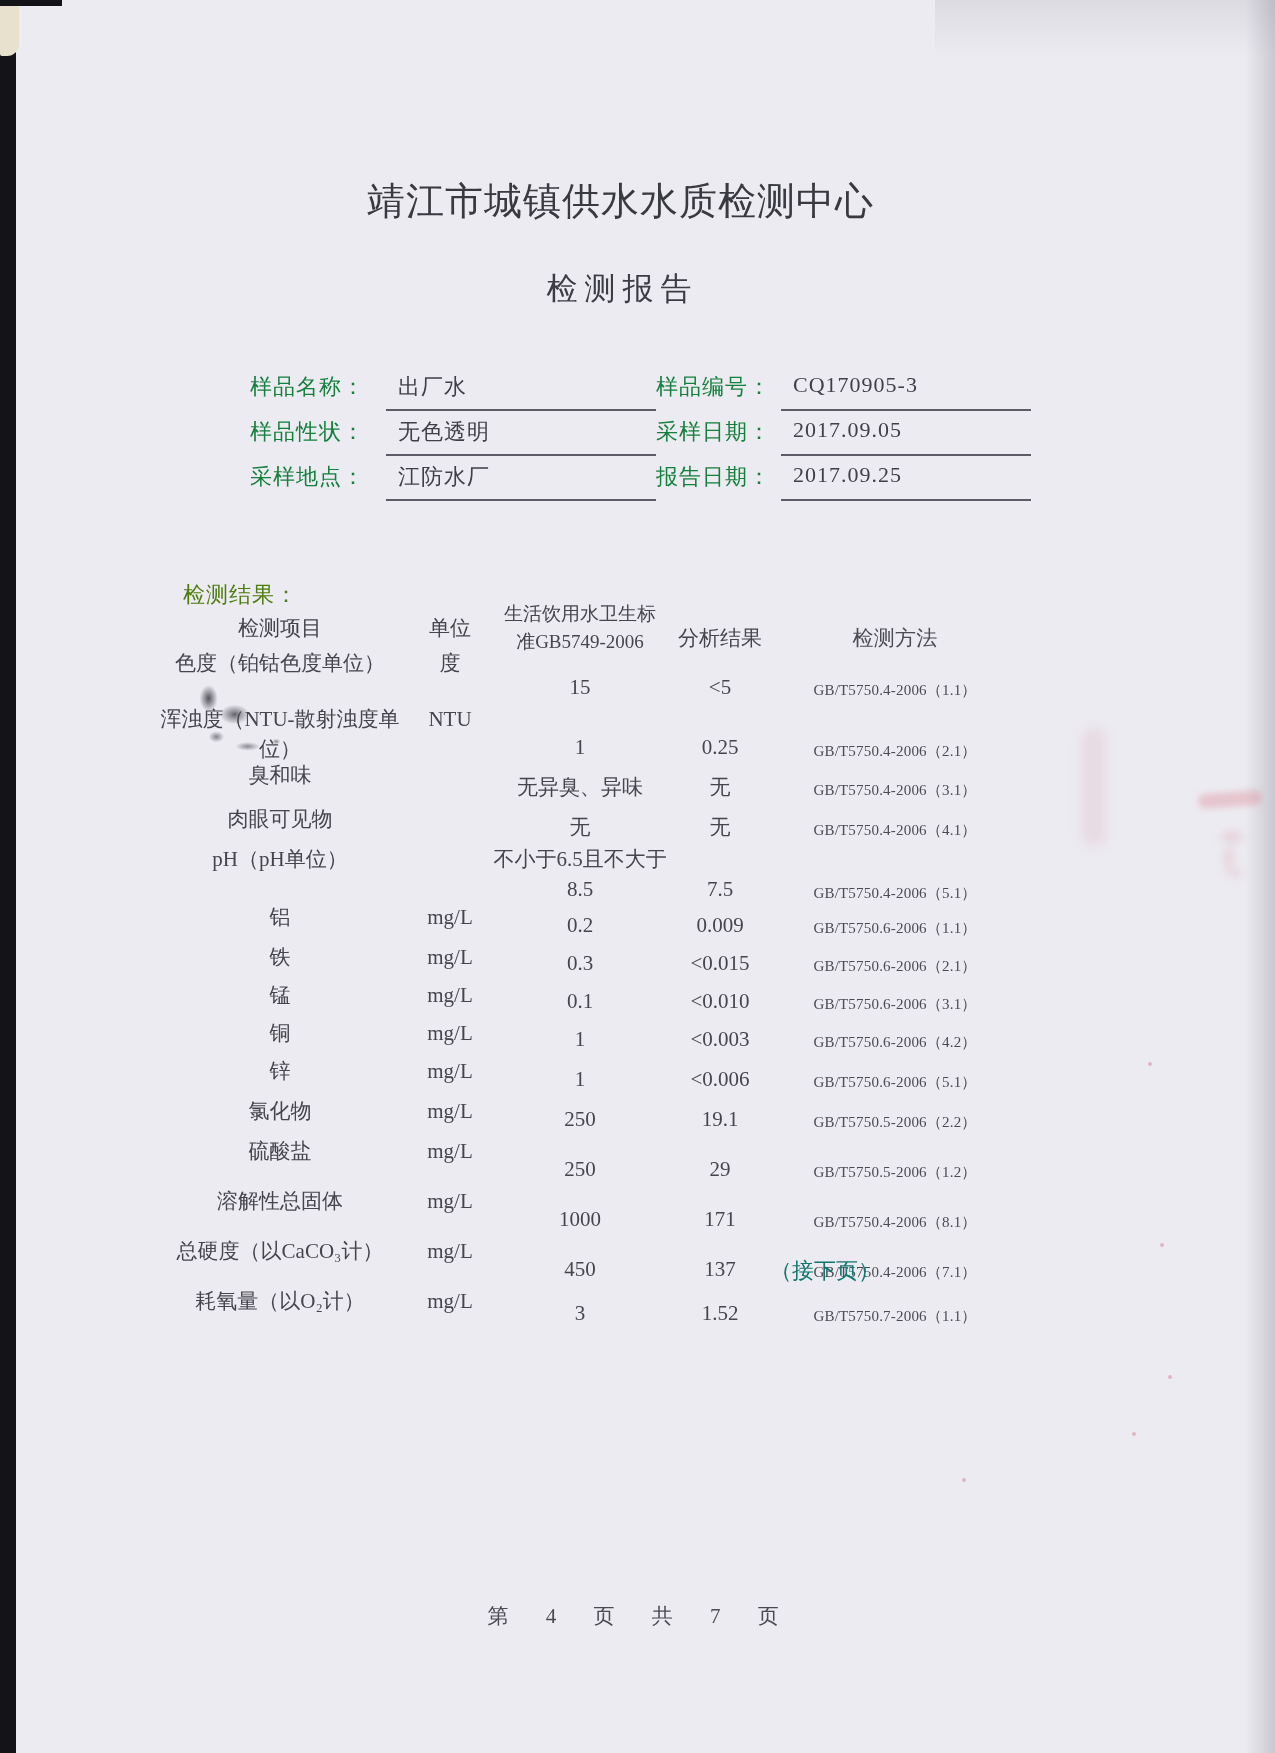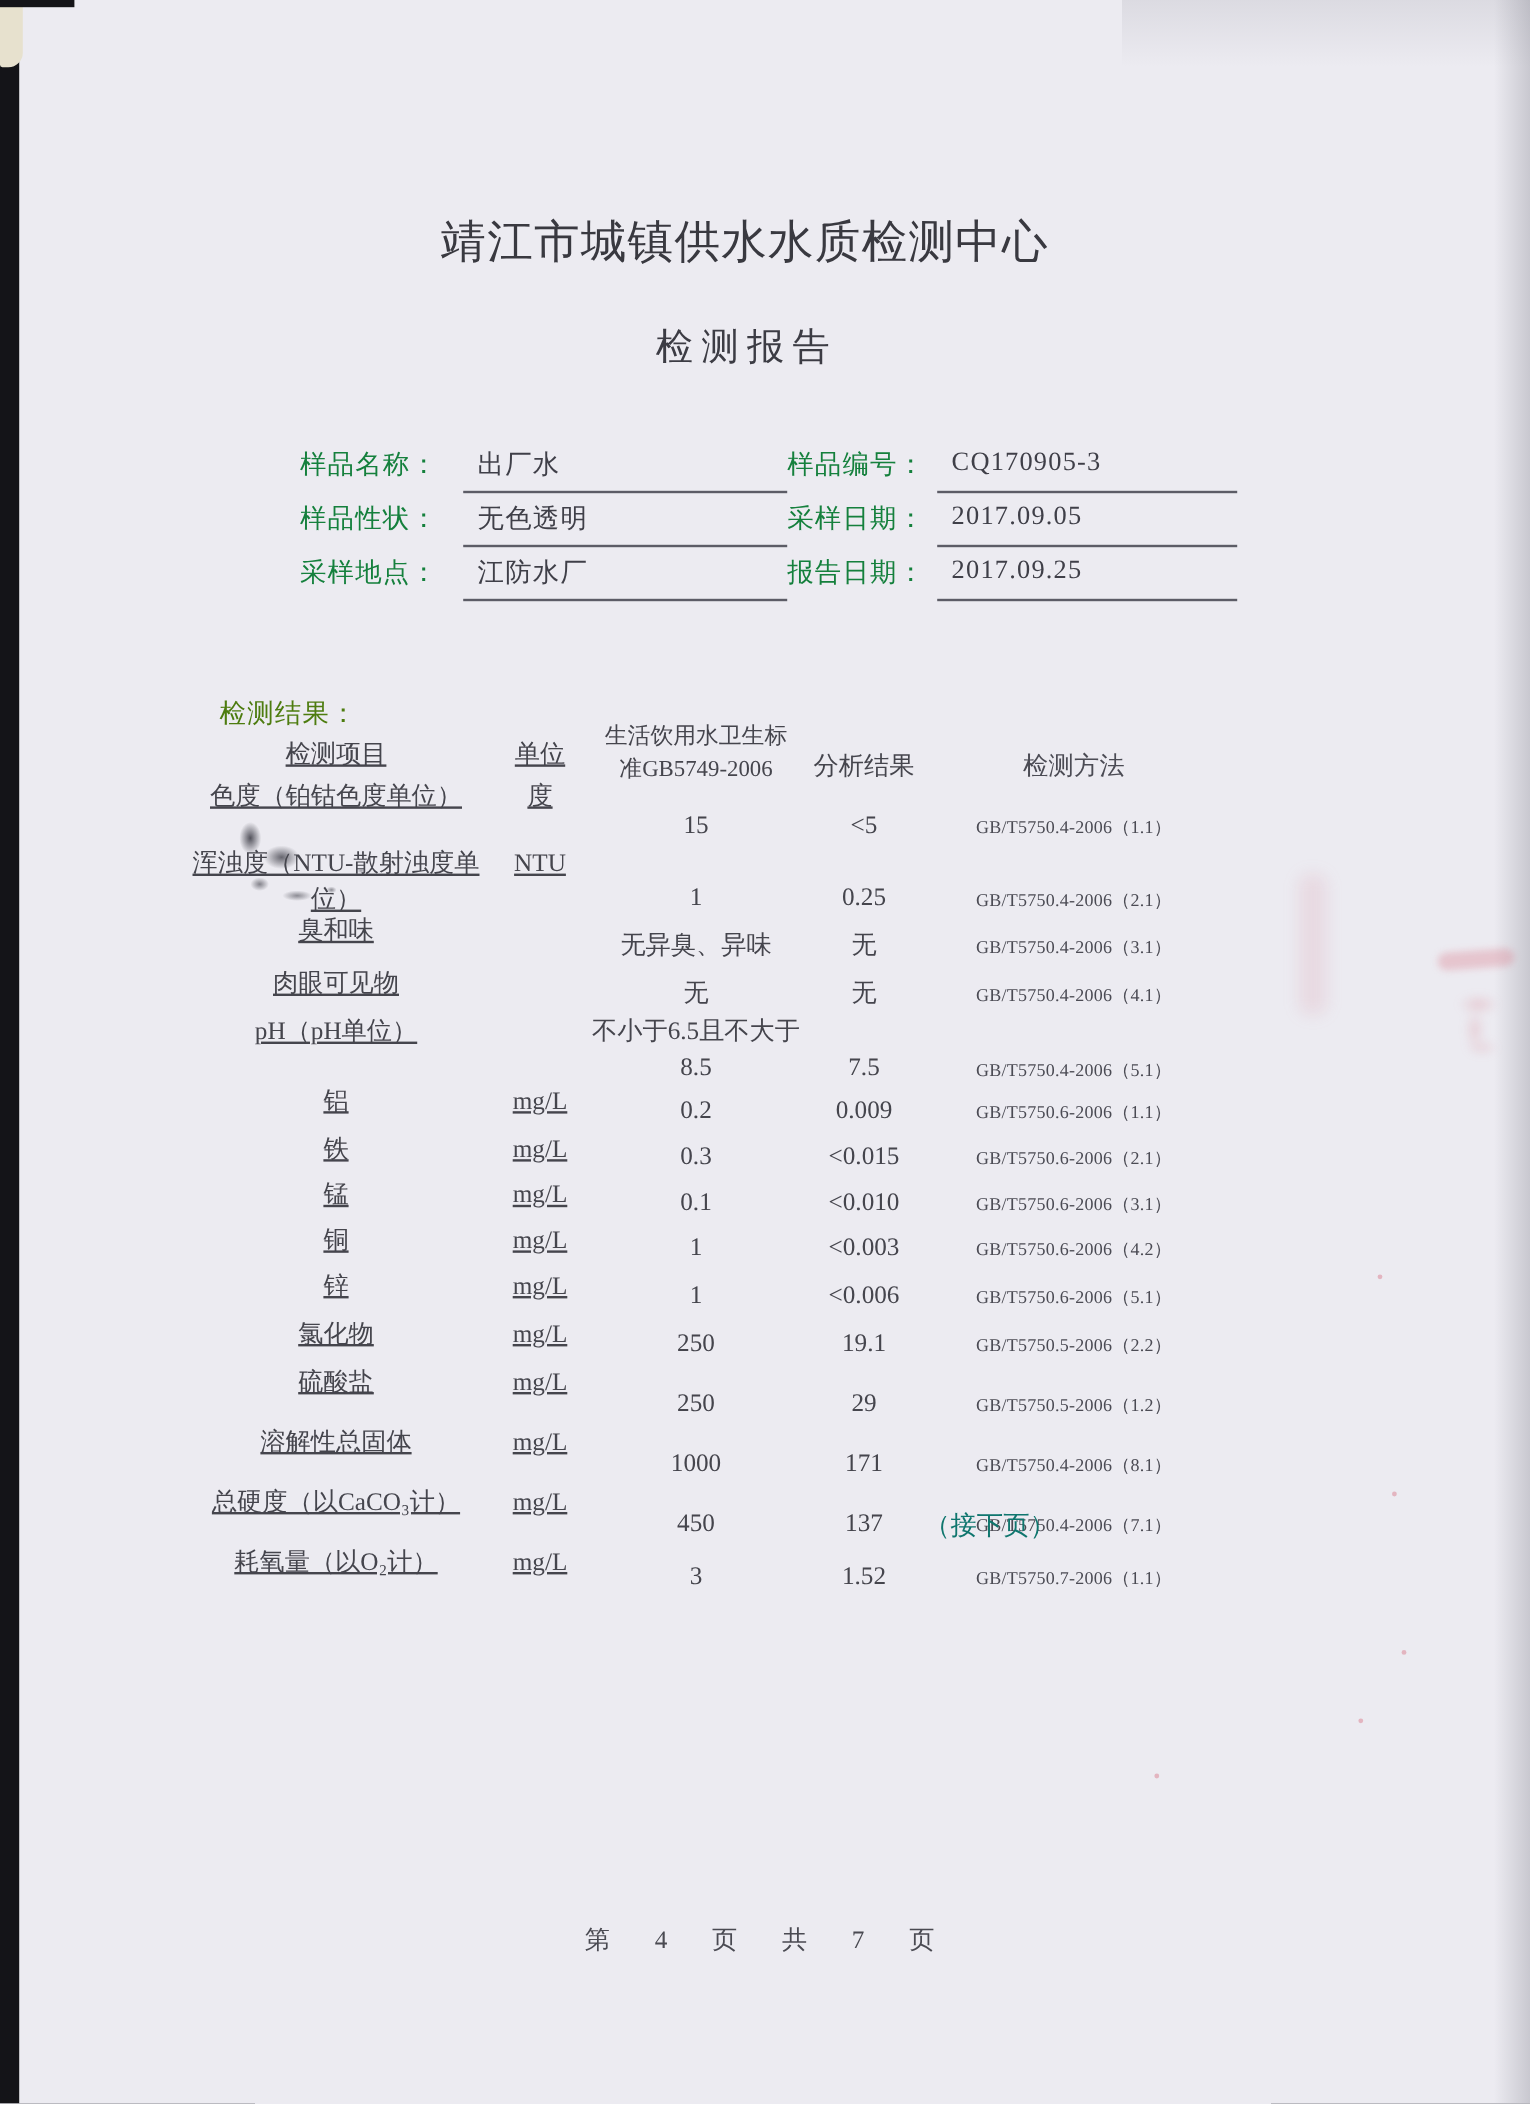--- a/index.html
+++ b/index.html
@@ -49,21 +49,21 @@
   .si-label { padding-top:6px; letter-spacing:1px; color:#15803d; }
   .si-value { border-bottom:2px solid #5c5c66; padding:6px 0 0 12px; color:#3f3f48; letter-spacing:1px; }
 
   .results-label { left:183px; top:580px; font-size:22px; letter-spacing:1px; color:#4d7c0f; }
 
   
   .results-table { left:150px; top:600px; width:870px; }
   .trow { display:grid; grid-template-columns:260px 80px 180px 100px 250px; }
   .trow .c { display:flex; justify-content:center; text-align:center;
     font-size:21px; line-height:1.45; color:#45454d; }
-  .c.item, .c.unit { align-items:flex-start;text-decoration:underline; }
+  .c.item, .c.unit { align-items:flex-start; }
   .c.std, .c.res, .c.method { align-items:flex-end; padding-bottom:2px; box-sizing:border-box; }
   .c.method { font-size:15px; color:#4b4b54; letter-spacing:0.2px; }
   .thead .c.item, .thead .c.unit { align-items:center; }
   .thead .c.std { align-items:flex-end; font-size:19px; }
   .thead .c.std span { display:inline-block; max-width:170px; }
   .thead .c.res, .thead .c.method { align-items:flex-end; padding-bottom:4px; font-size:21px; }
 
   .continuation-note { left:770px; top:1256px; width:250px; text-align:left; font-size:22px; color:#0f766e; }
   .page-footer { left:0; top:1602px; width:1275px; text-align:center; font-size:21px;
     letter-spacing:9px; word-spacing:14px; color:#4a4a52; }

